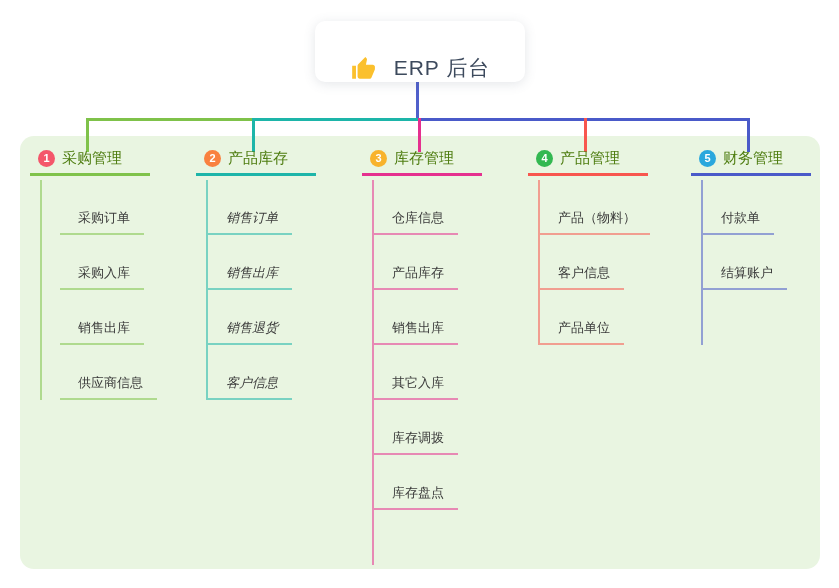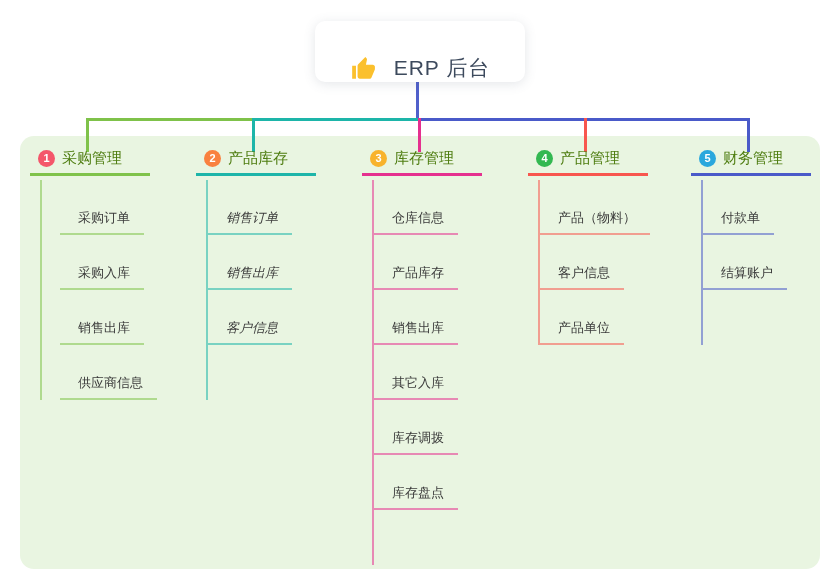--- a/index.html
+++ b/index.html
@@ -106,20 +106,23 @@
       <span class="branch-label">产品库存</span>
     </div>
     <div class="branch-children" style="left: 206px; top: 180px; height: 220px; border-left-color: rgba(29, 181, 169, 0.55); font-style: italic;">
           <div class="child-row">
             <span class="child-label" style="border-bottom-color: rgba(29, 181, 169, 0.55);">销售订单</span>
           </div>
           <div class="child-row">
             <span class="child-label" style="border-bottom-color: rgba(29, 181, 169, 0.55); text-align: right;">销售出库</span>
           </div>
           <div class="child-row">
+            <span class="child-label" style="border-bottom-color: rgba(29, 181, 169, 0.55);">销售退货</span>
+          </div>
+          <div class="child-row">
             <span class="child-label" style="border-bottom-color: rgba(29, 181, 169, 0.55);">客户信息</span>
           </div>
         </div>
   </div>
 
   <div class="branch">
     <div class="branch-header" style="left: 362px; border-bottom-color: rgb(229, 48, 143);">
       <span class="branch-badge" style="background: rgb(248, 179, 44);">3</span>
       <span class="branch-label">库存管理</span>
     </div>

